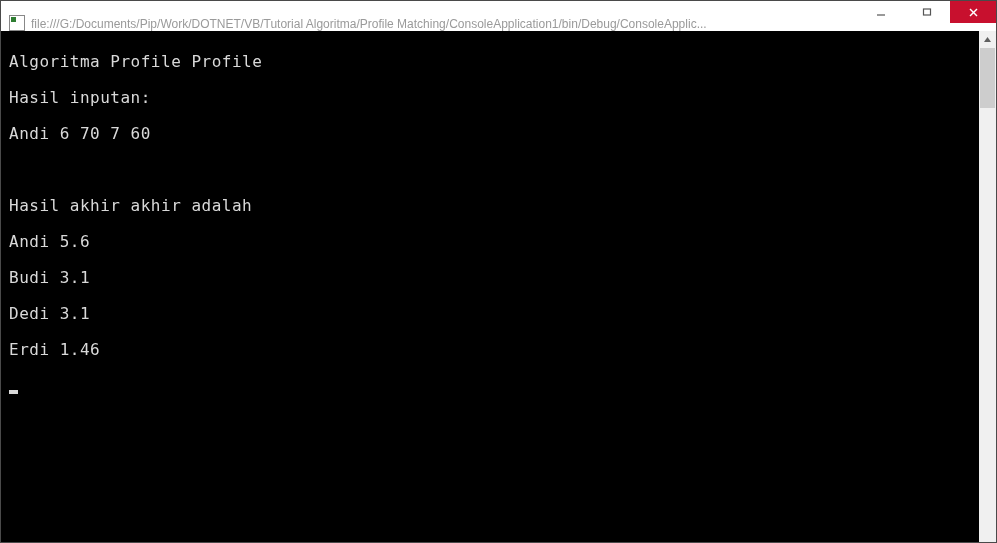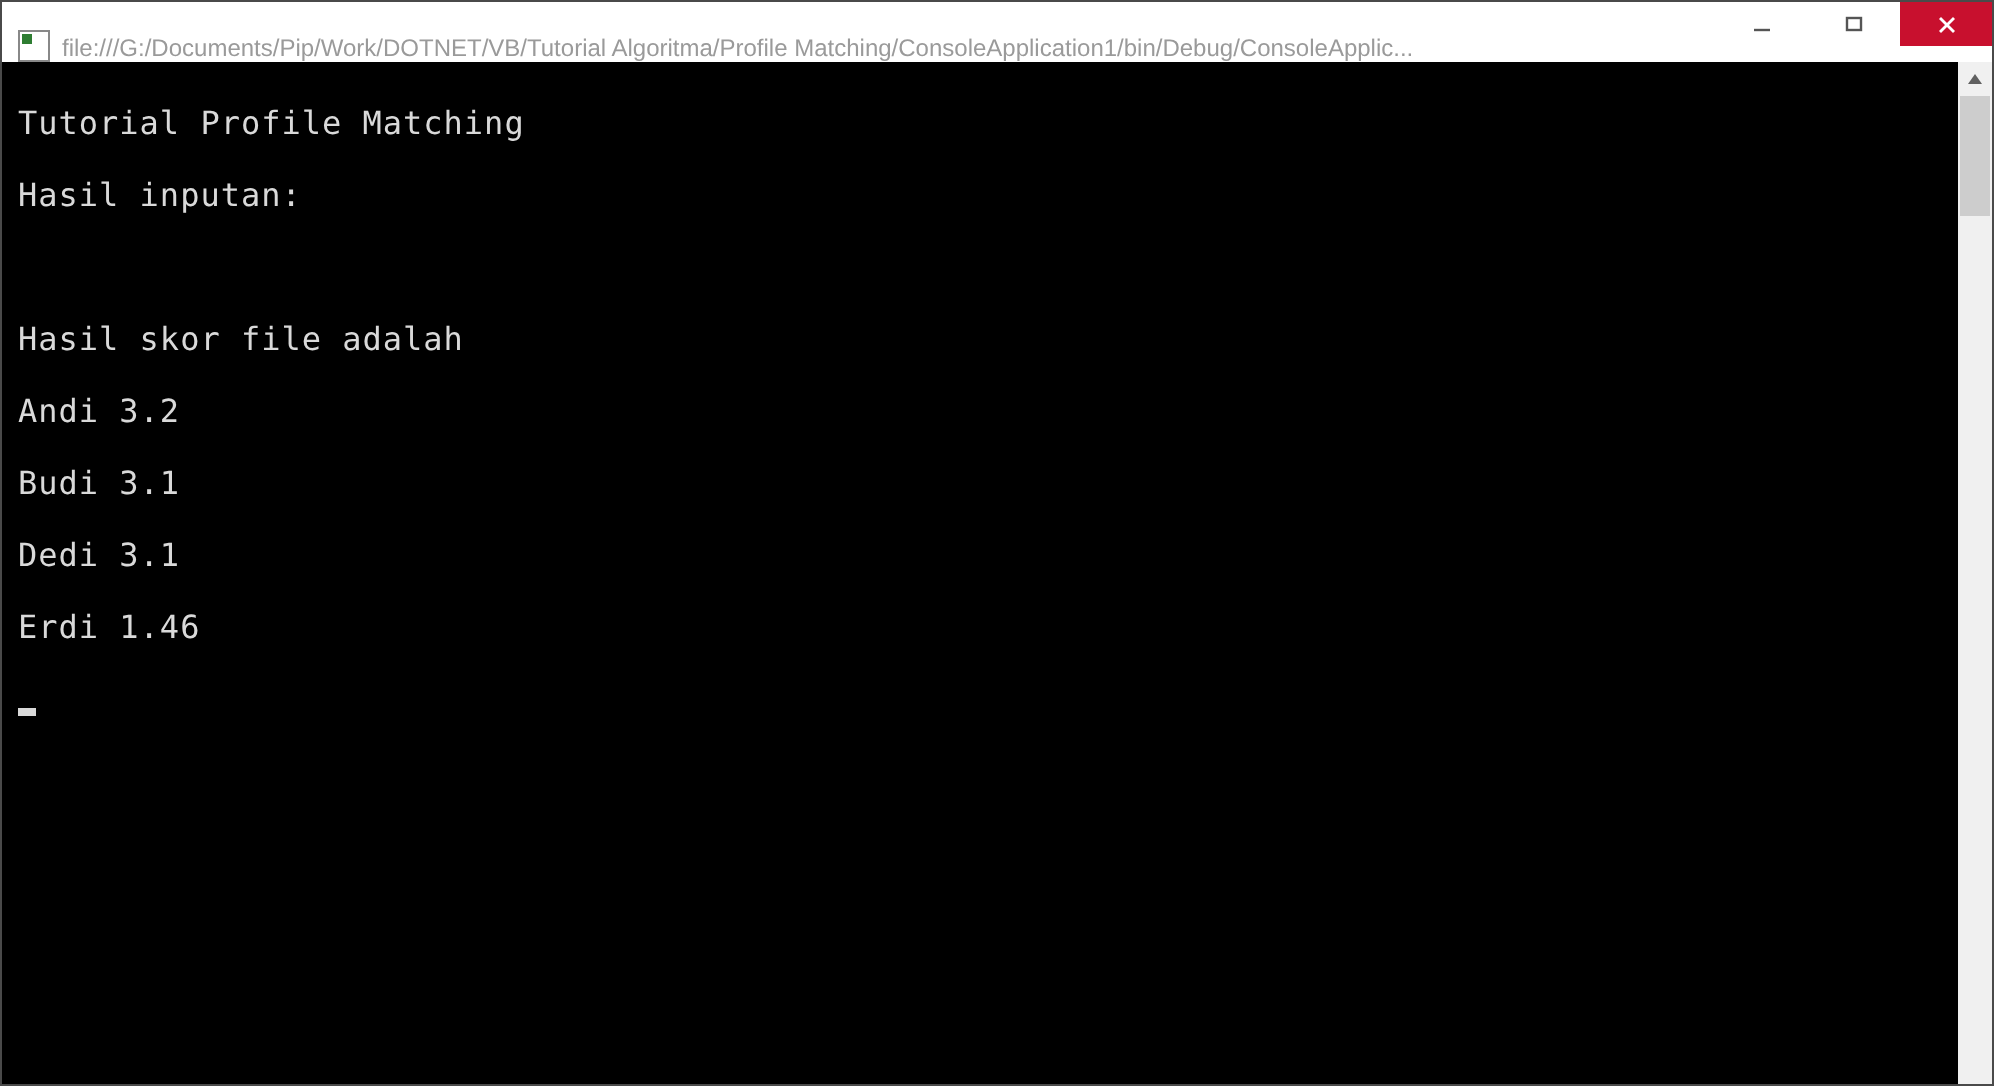--- a/index.html
+++ b/index.html
@@ -168,25 +168,26 @@
         <svg width="11" height="11" viewBox="0 0 11 11">
           <line x1="2" y1="2" x2="9" y2="9" stroke="#fff" stroke-width="1.4"></line>
           <line x1="9" y1="2" x2="2" y2="9" stroke="#fff" stroke-width="1.4"></line>
         </svg>
       </div>
     </div>
   </div>
 
   <div class="client-area">
     <div class="console">
-<span class="line">Tutorial Profile Matching</span>
+<span class="line">Algoritma Profile Profile</span>
 <span class="line">Hasil inputan:</span>
+<span class="line">Andi 6 70 7 60</span>
 <span class="line"></span>
-<span class="line">Hasil skor file adalah</span>
-<span class="line">Andi 3.2</span>
+<span class="line">Hasil akhir akhir adalah</span>
+<span class="line">Andi 5.6</span>
 <span class="line">Budi 3.1</span>
 <span class="line">Dedi 3.1</span>
 <span class="line">Erdi 1.46</span>
 <span class="line"><span class="cursor"></span></span>
     </div>
 
     <div class="scrollbar">
       <div class="sb-btn">
         <svg width="9" height="9" viewBox="0 0 9 9">
             <polygon points="4.5,2 8,7 1,7" fill="#606060"></polygon>

